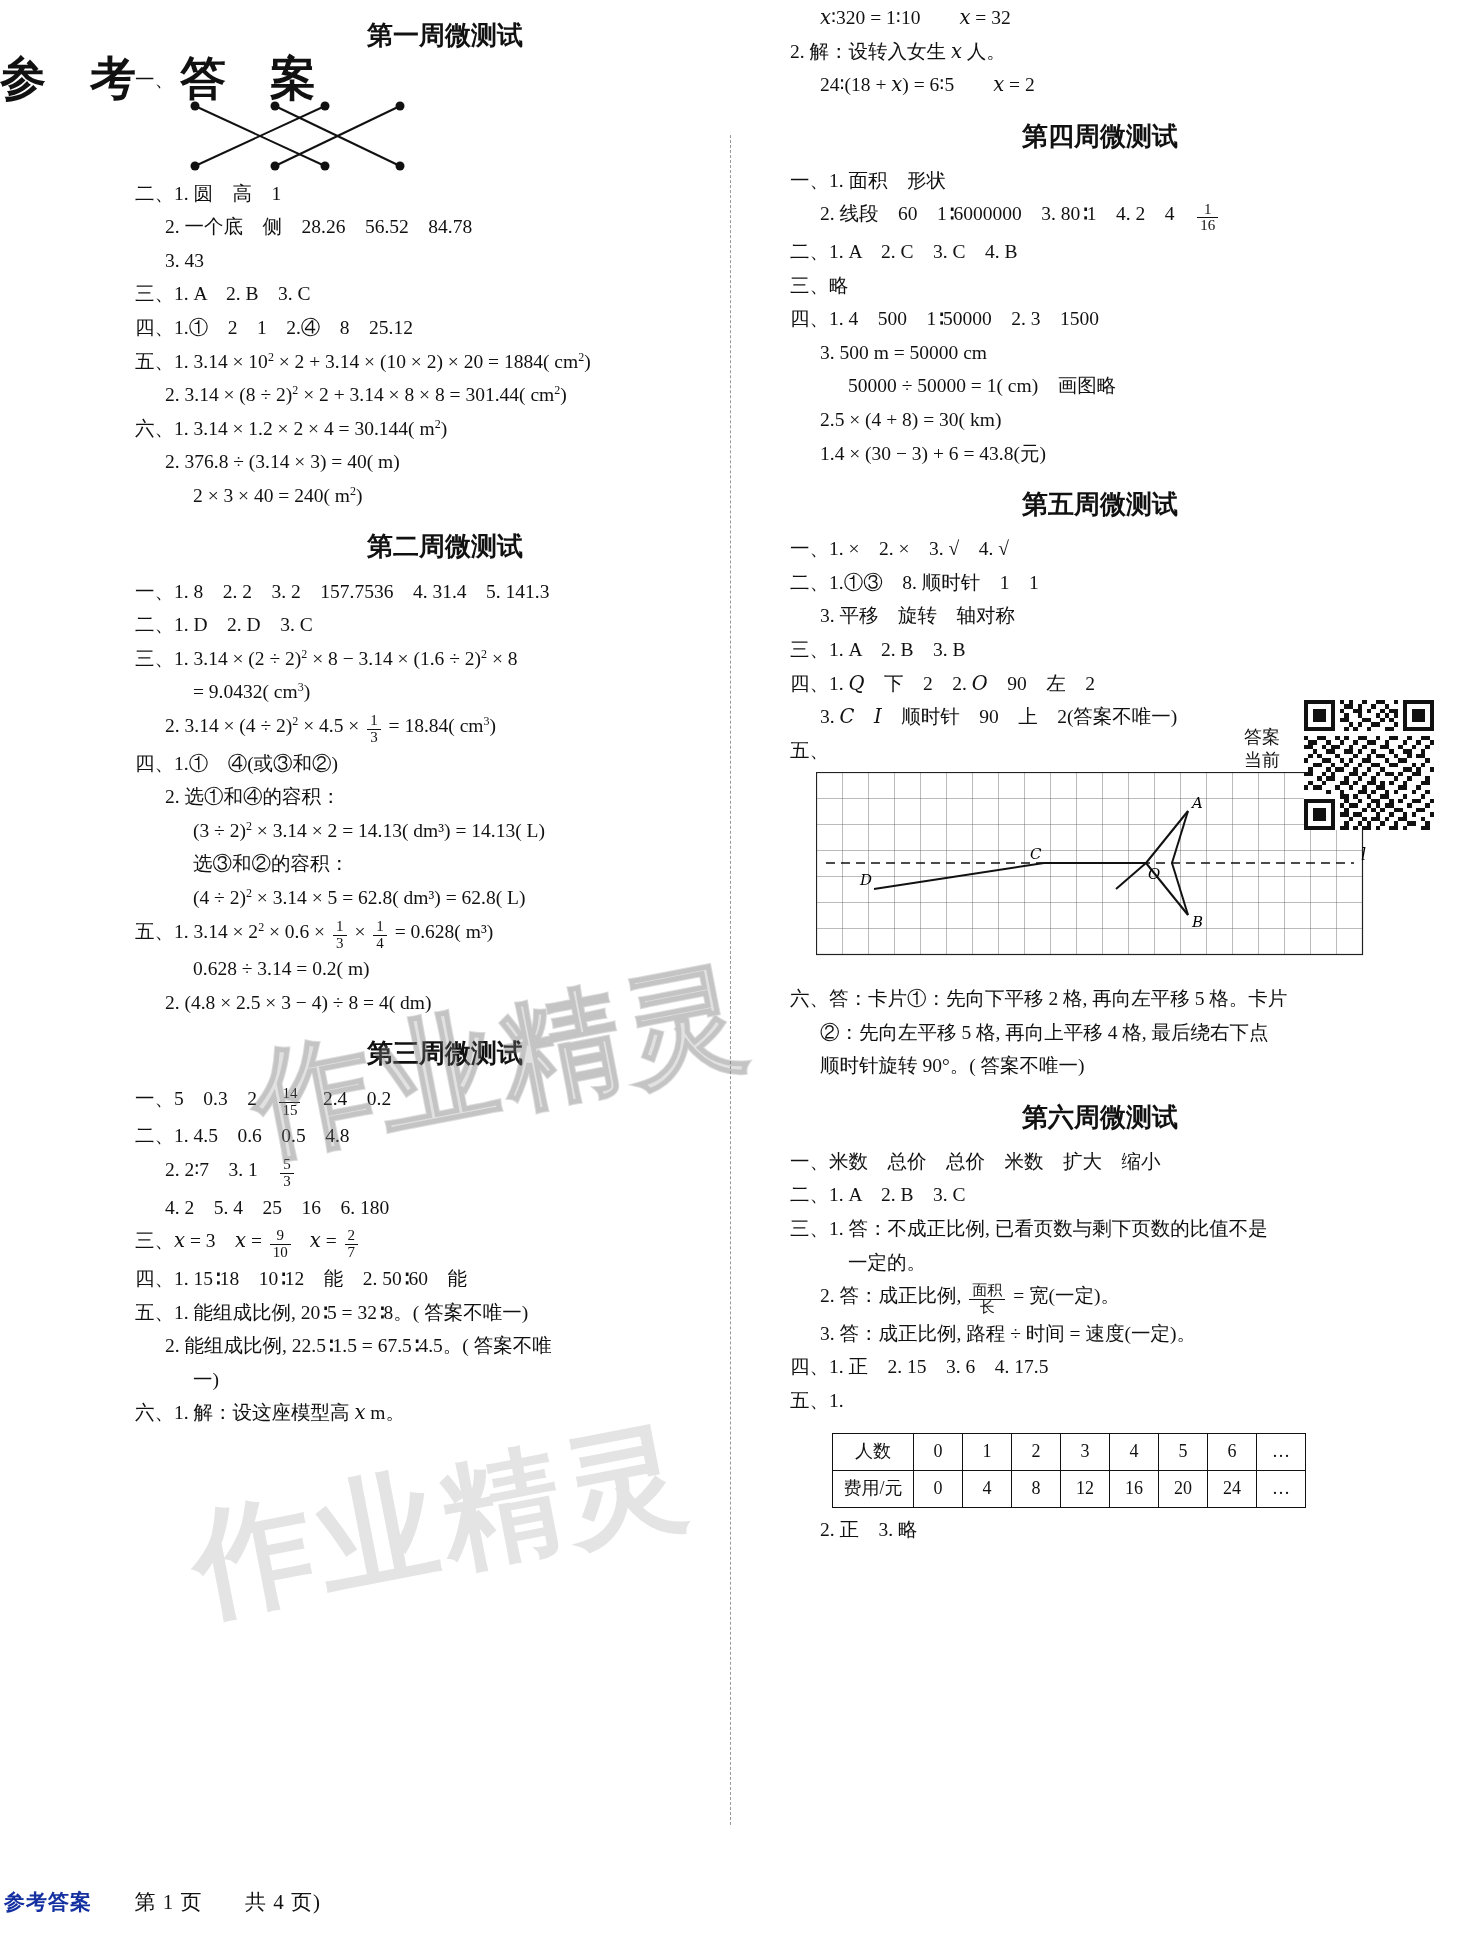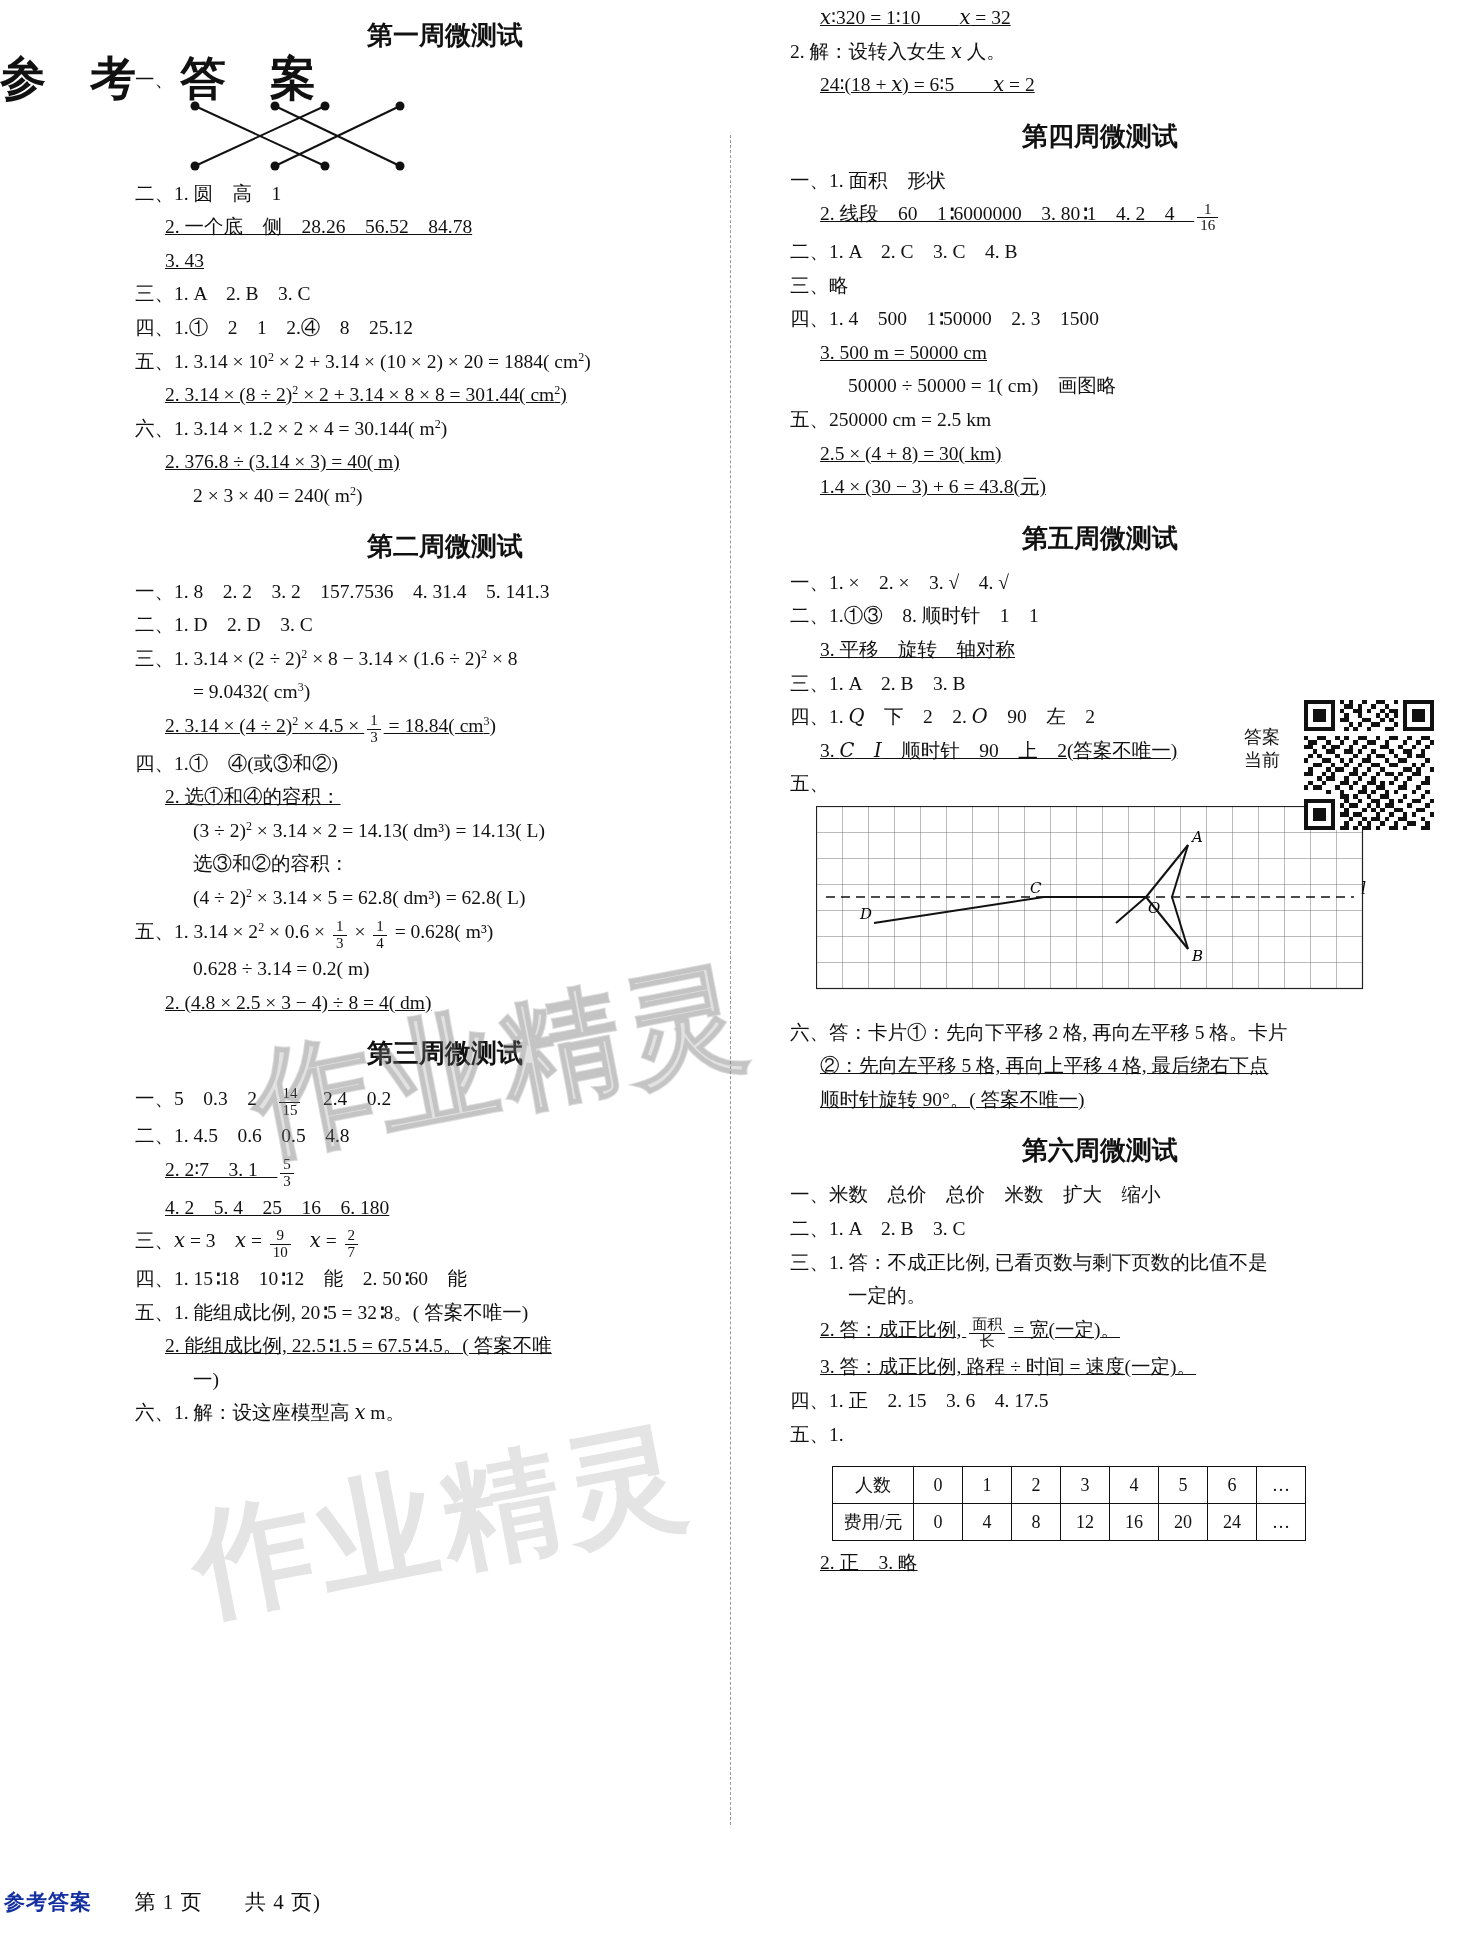--- a/index.html
+++ b/index.html
@@ -40,21 +40,21 @@
 
   .sec-head {
     text-align:center;
     font-size:26px;
     font-weight:bold;
     margin:14px 0 8px 0;
     font-family:"DejaVu Serif", serif;
   }
 
   .line { margin:2px 0; white-space:nowrap; }
-  .ind1 { padding-left:30px;text-decoration:underline; }
+  .ind1 { padding-left:30px; }
   .ind2 { padding-left:58px; }
   .sp { display:inline-block; width:16px; }
   .sp2 { display:inline-block; width:30px; }
 
   .frac {
     display:inline-block;
     vertical-align:-10px;
     text-align:center;
     font-size:15px;
     line-height:1.05;
@@ -247,21 +247,20 @@
     <div class="sec-head">第四周微测试</div>
     <div class="line">一、1. 面积　形状</div>
     <div class="line ind1">
       <span>2. 线段　60　1∶6000000　3. 80∶1　4. 2　4　</span><span class="frac"><span class="n">1</span><span class="d">16</span></span>
     </div>
     <div class="line">二、1. A　2. C　3. C　4. B</div>
     <div class="line">三、略</div>
     <div class="line">四、1. 4　500　1∶50000　2. 3　1500</div>
     <div class="line ind1">3. 500 m = 50000 cm</div>
     <div class="line ind2">50000 ÷ 50000 = 1( cm)　画图略</div>
-    <div class="line">五、250000 cm = 2.5 km</div>
     <div class="line ind1">2.5 × (4 + 8) = 30( km)</div>
     <div class="line ind1">1.4 × (30 − 3) + 6 = 43.8(元)</div>
 
     <div class="sec-head">第五周微测试</div>
     <div class="line">一、1. ×　2. ×　3. √　4. √</div>
     <div class="line">二、1.①③　8. 顺时针　1　1</div>
     <div class="line ind1">3. 平移　旋转　轴对称</div>
     <div class="line">三、1. A　2. B　3. B</div>
     <div class="line">
       <span>四、1. </span><span class="it">Q</span><span>　下　2　2. </span><span class="it">O</span><span>　90　左　2</span>

